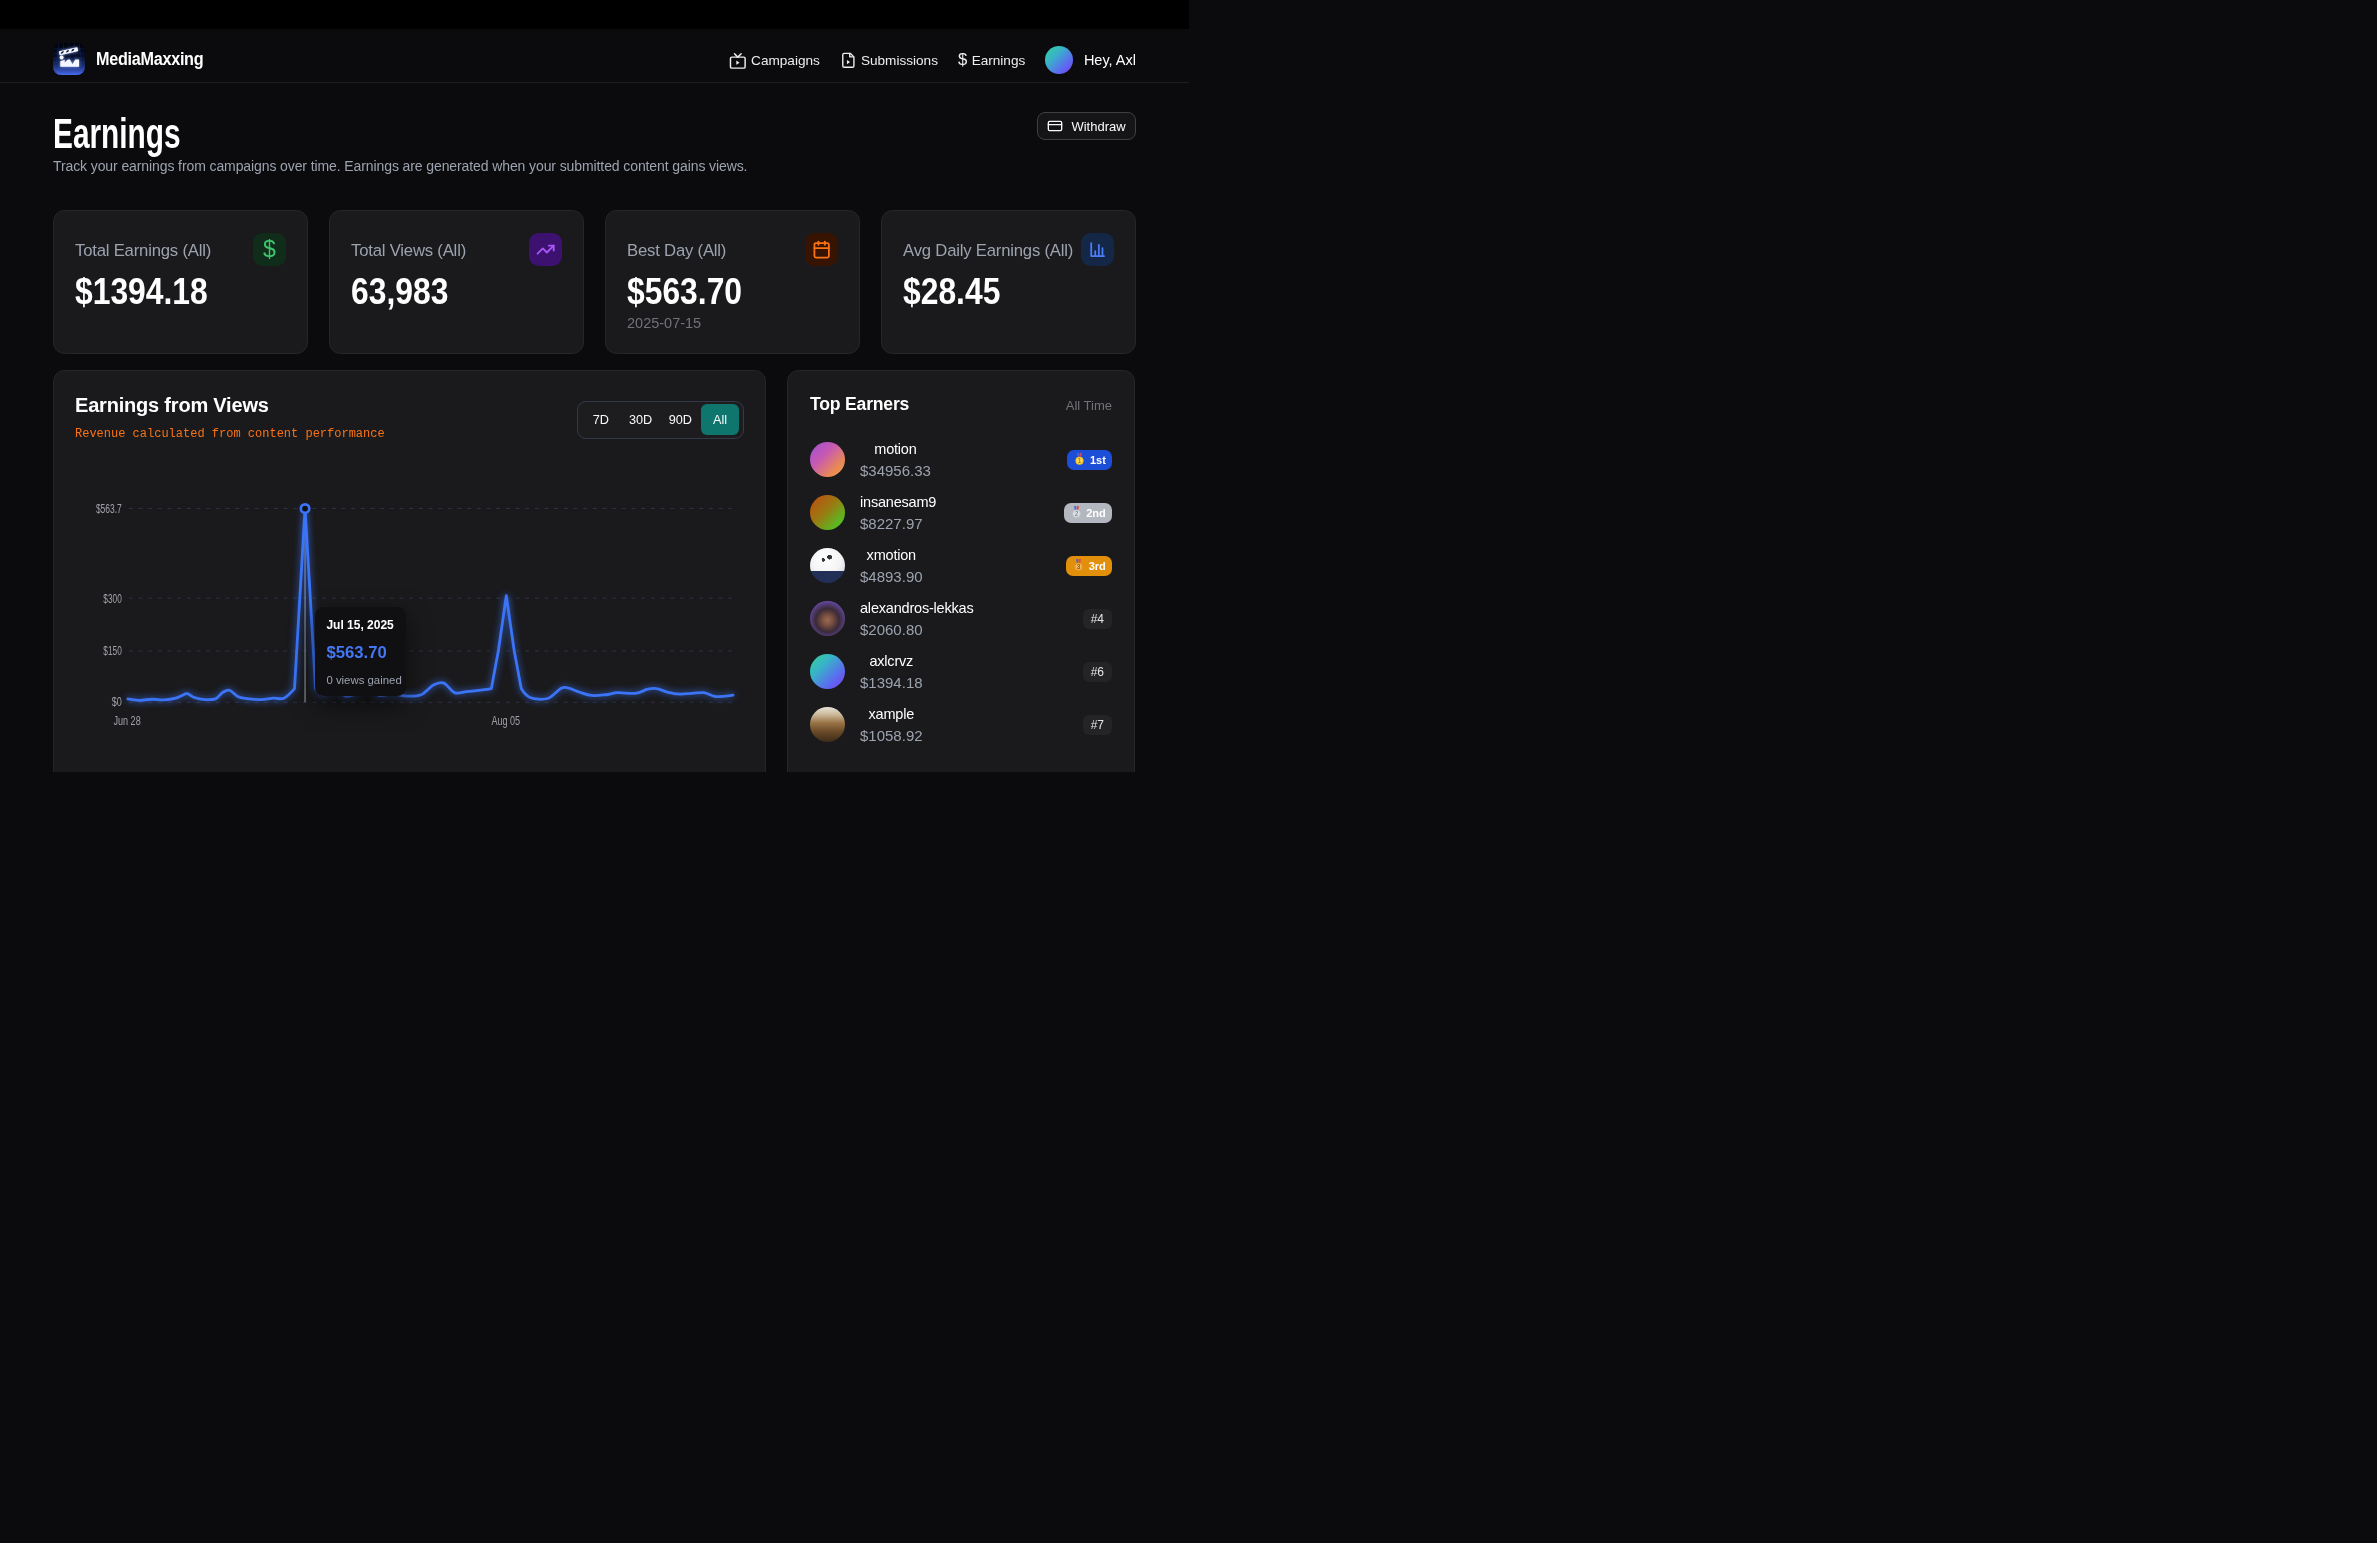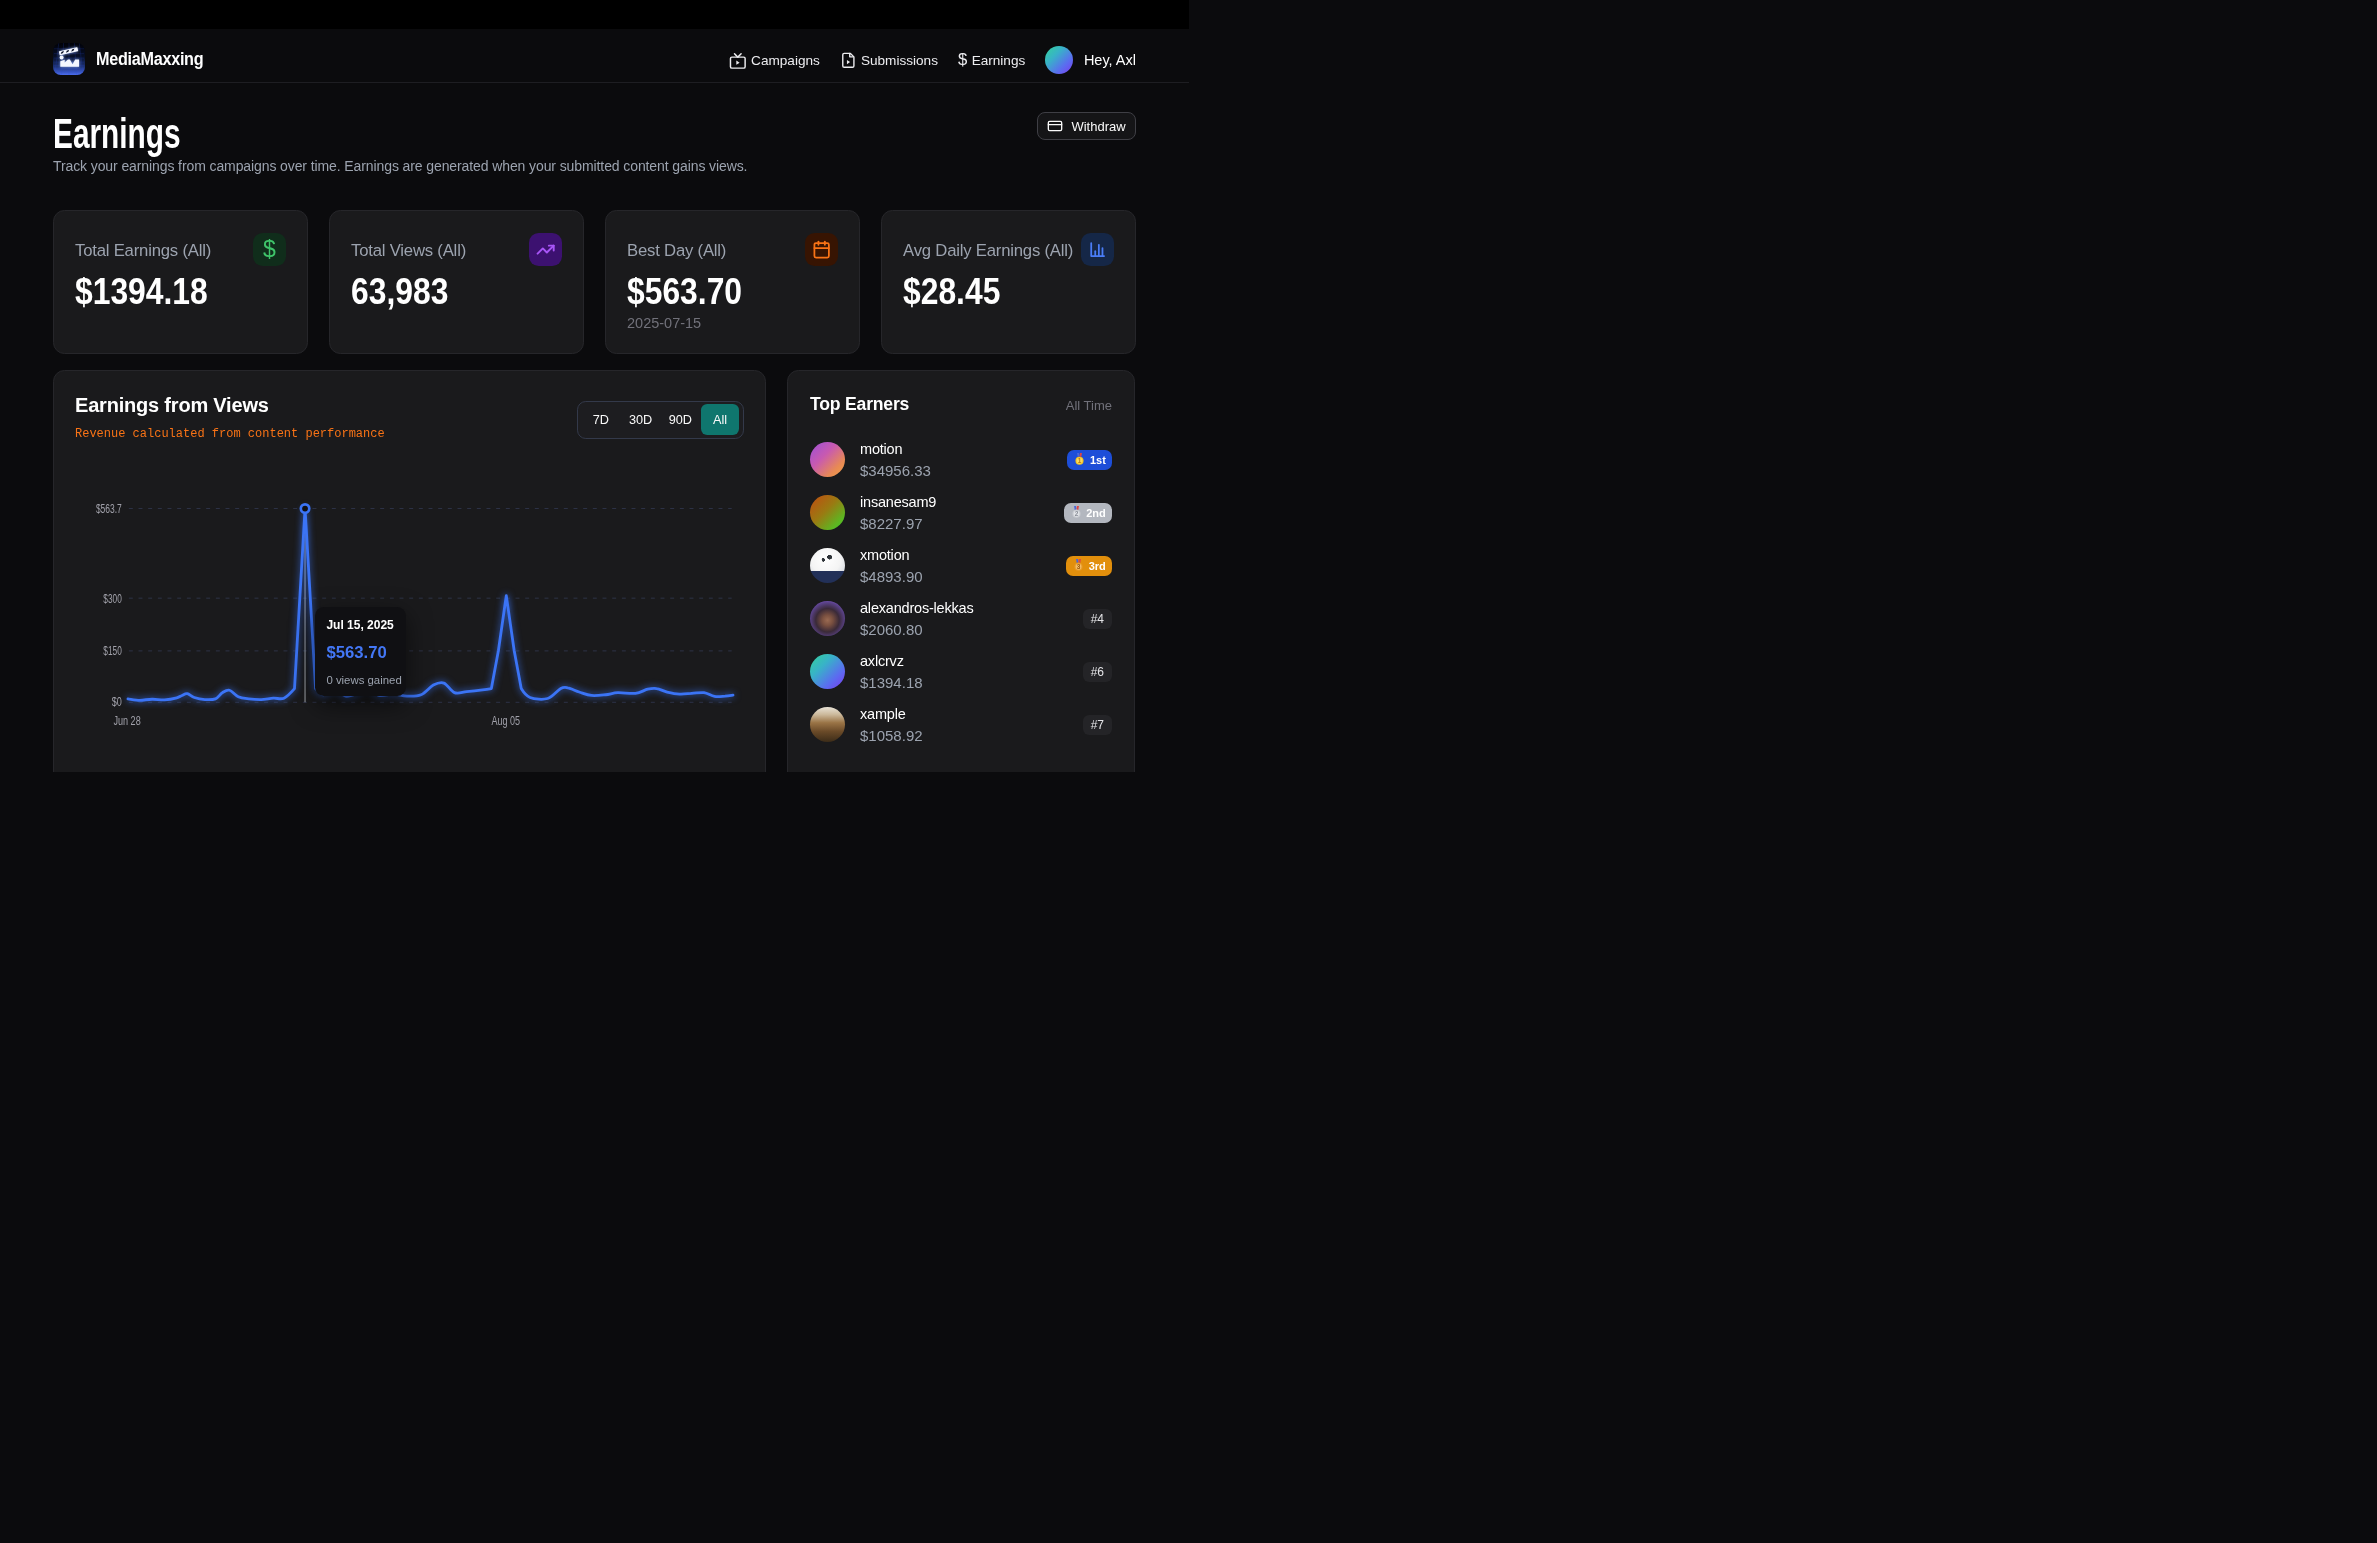--- a/index.html
+++ b/index.html
@@ -45,21 +45,21 @@
   justify-content:center; font-size:12.7px; color:#fafafa; }
 .tbtn.act { background:#0f766e; }
 .panel { background:#1a1a1c; border:0.9px solid #26262a; border-radius:11.4px; height:440px;
   padding:23px 22px; position:relative; }
 .ph { display:flex; justify-content:space-between; align-items:baseline; }
 .ph .t1 { font-size:17.6px; font-weight:bold; letter-spacing:-0.2px; }
 .ph .t2 { font-size:13px; color:#71717a; }
 .erow { display:flex; align-items:center; height:53px; }
 .eava { width:35px; height:35px; border-radius:50%; flex:0 0 auto; overflow:hidden; }
 .einfo { margin-left:15px; }
-.ename { font-size:14.5px; color:#fff; letter-spacing:-0.2px; }
+.ename { font-size:14.5px; color:#fff; letter-spacing:-0.2px;text-align:center; }
 .eamt { font-size:15px; color:#9ca3af; margin-top:5.3px; }
 .ebadge { margin-left:auto; }
 .medal { height:20px; border-radius:7px; display:flex; align-items:center; gap:3.5px;
   padding:0 6.2px; font-size:11px; font-weight:bold; color:#fff; }
 .m1 { background:#1d4ed8; }
 .m2 { background:#b3b7bf; }
 .m3 { background:#e28f0c; }
 .rank { height:20px; border-radius:6.2px; background:#242427; color:#e4e4e7; font-size:12px;
   display:flex; align-items:center; padding:0 8px; }
 </style>

